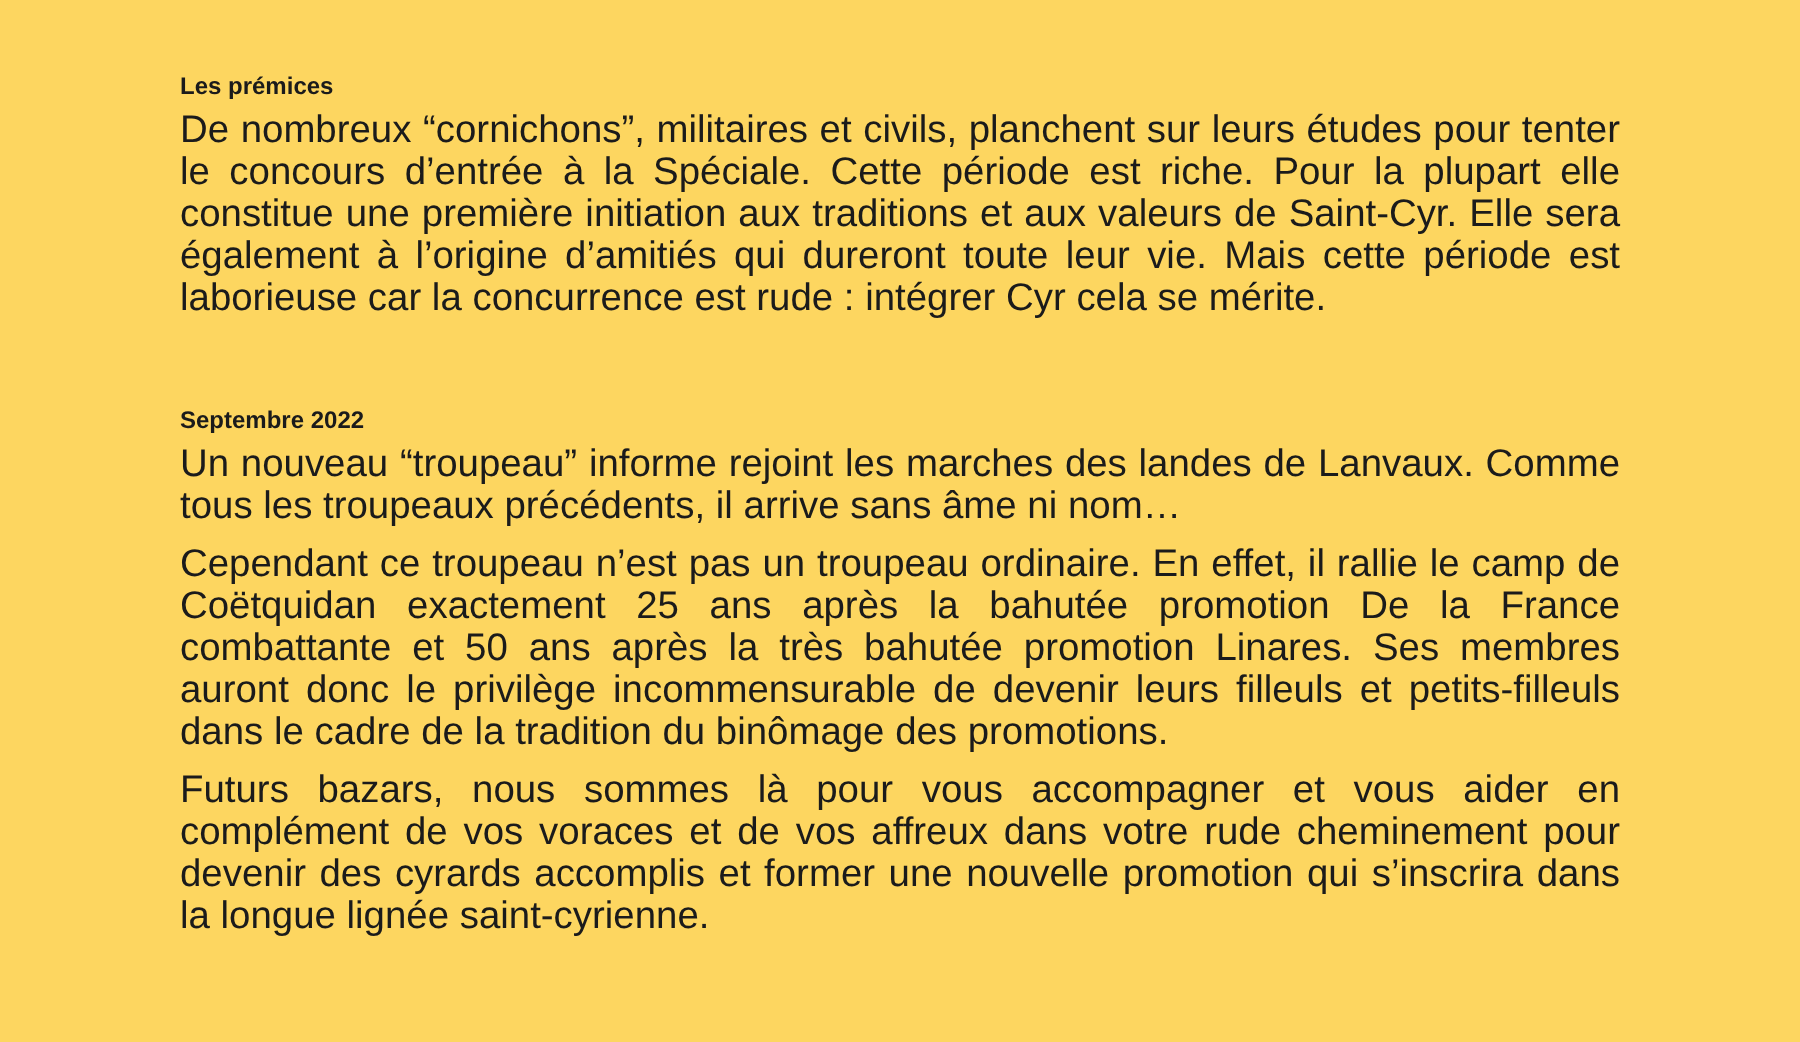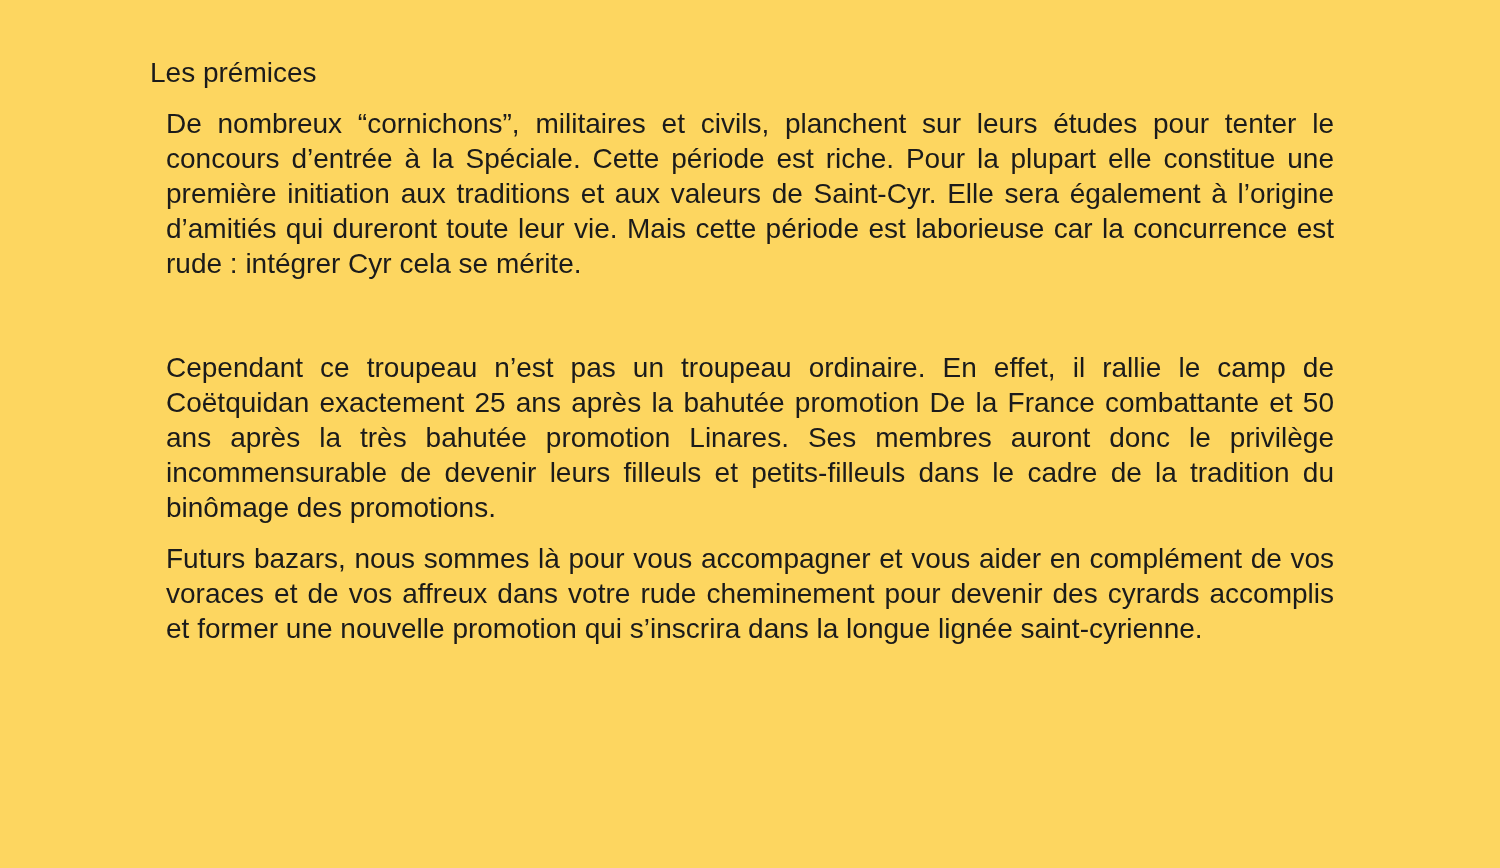--- a/index.html
+++ b/index.html
@@ -18,43 +18,45 @@
     color: var(--text);
     font-family: "Liberation Sans", "DejaVu Sans", sans-serif;
     overflow: hidden;
   }
   .content {
     width: 1200px;
     margin: 0 auto;
     padding-top: 55px;
   }
   h2 {
-    font-size: 28px;
+    font-size: 20px;
     line-height: 35px;
-    font-weight: normal;
+    font-weight: bold;
     margin: 0;
   }
   p {
-    font-size: 28px;
+    font-size: 32px;
     line-height: 35px;
-    margin: 16px;
+    margin: 0;
     text-align: justify;
     text-justify: inter-word;
   }
   .section-spaced { margin-top: 69px; }
   p.spaced { margin-top: 13px; }
 </style>
 </head>
 <body>
 
 <main class="content">
 
   <section>
     <h2>Les prémices</h2>
     <p>De nombreux “cornichons”, militaires et civils, planchent sur leurs études pour tenter le concours d’entrée à la Spéciale. Cette période est riche. Pour la plupart elle constitue une première initiation aux traditions et aux valeurs de Saint-Cyr. Elle sera également à l’origine d’amitiés qui dureront toute leur vie. Mais cette période est laborieuse car la concurrence est rude&nbsp;: intégrer Cyr cela se mérite.</p>
   </section>
 
   <section class="section-spaced">
+    <h2>Septembre 2022</h2>
+    <p>Un nouveau “troupeau” informe rejoint les marches des landes de Lanvaux. Comme tous les troupeaux précédents, il arrive sans âme ni nom…</p>
     <p class="spaced">Cependant ce troupeau n’est pas un troupeau ordinaire. En effet, il rallie le camp de Coëtquidan exactement 25 ans après la bahutée promotion De la France combattante et 50 ans après la très bahutée promotion Linares. Ses membres auront donc le privilège incommensurable de devenir leurs filleuls et petits-filleuls dans le cadre de la tradition du binômage des promotions.</p>
     <p class="spaced">Futurs bazars, nous sommes là pour vous accompagner et vous aider en complément de vos voraces et de vos affreux dans votre rude cheminement pour devenir des cyrards accomplis et former une nouvelle promotion qui s’inscrira dans la longue lignée saint-cyrienne.</p>
   </section>
 
 </main>
 
 </body></html>

